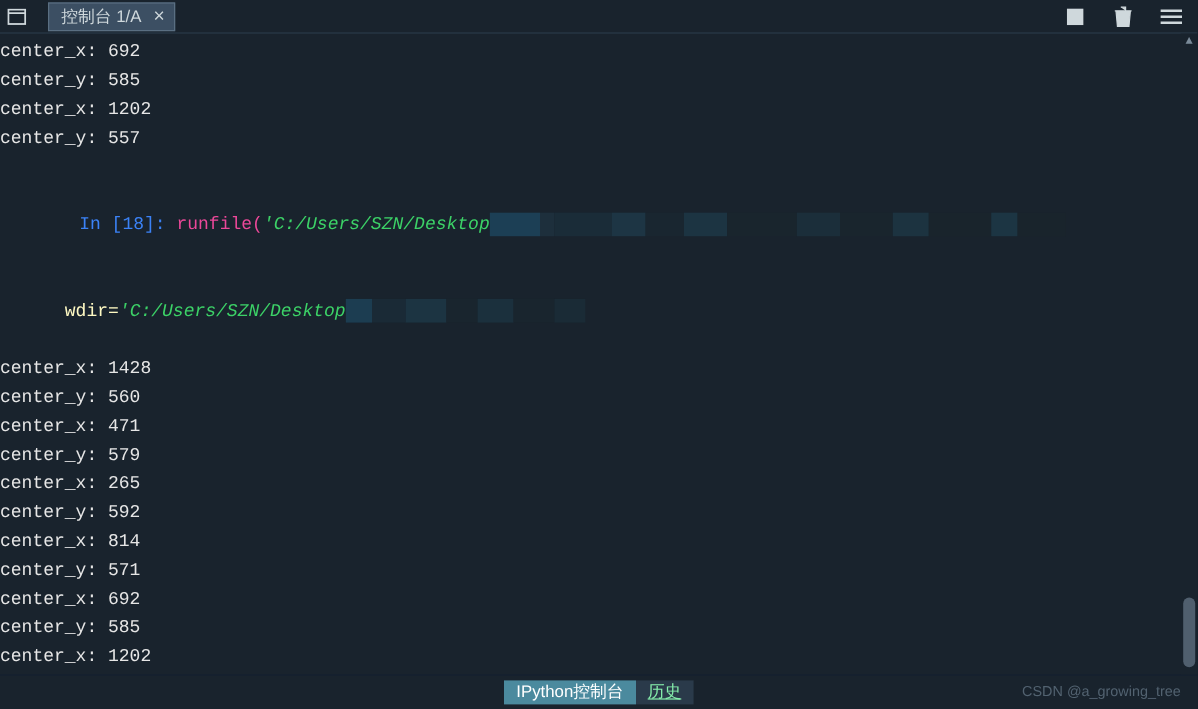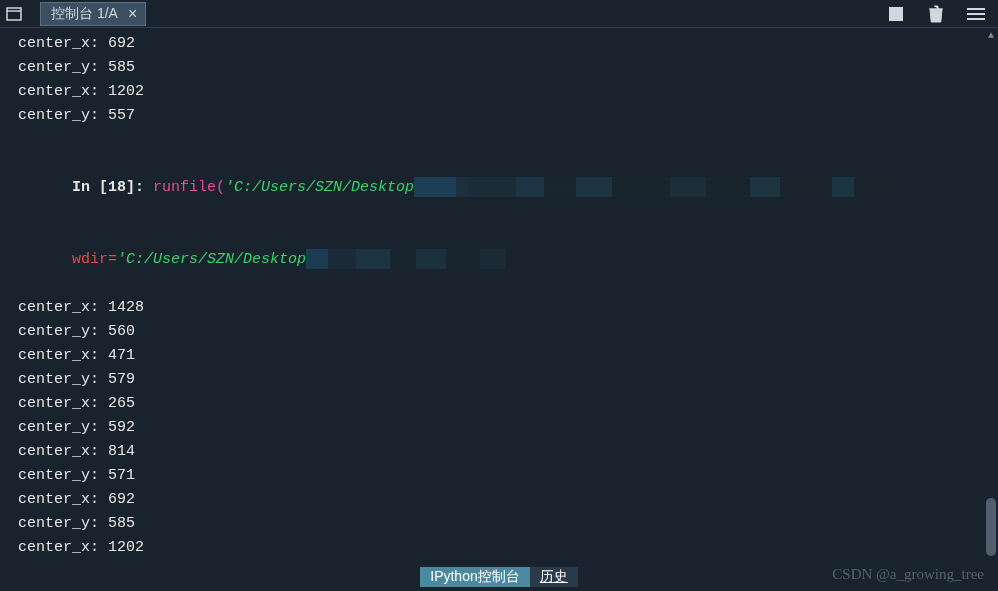--- a/index.html
+++ b/index.html
@@ -68,21 +68,21 @@
       justify-content: center;
       cursor: pointer;
     }
     .console-area {
       height: 534px;
       display: flex;
       position: relative;
     }
     .console-content {
       flex: 1;
-      padding: 4px 18px;
+      padding: 4px 0;
       line-height: 24px;
       overflow: hidden;
     }
     .scrollbar-track {
       width: 14px;
       background: #19232d;
       position: relative;
     }
     .scrollbar-thumb {
       position: absolute;
@@ -99,24 +99,24 @@
       width: 10px;
       height: 10px;
       display: flex;
       align-items: center;
       justify-content: center;
       color: #7a8a99;
       font-size: 10px;
     }
     .scrollbar-arrow-up { top: 2px; }
     .out-line { color: #e6e6e6; white-space: pre; }
-    .prompt { color: #e5e5e5; font-weight: bold; }
+    .prompt { color: #3b82f6; font-weight: normal; margin-left: 12px; }
     .code { color: #ec4899; }
     .string { color: #3cd267; font-style: italic; }
-    .wdir { color: #ef4444; }
+    .wdir { color: #fef9c3; }
     .redact {
       display: inline-block;
       vertical-align: middle;
     }
     .redact svg { display: block; }
     .statusbar {
       height: 28px;
       display: flex;
       justify-content: center;
       align-items: center;
@@ -130,30 +130,30 @@
       padding: 0 10px;
       font-family: 'Microsoft YaHei', sans-serif;
       font-size: 14px;
     }
     .status-active {
       background: #4b8a9e;
       color: #ffffff;
     }
     .status-inactive {
       background: #2a3a4a;
-      color: #ffffff;
+      color: #86efac;
       text-decoration: underline;
     }
     .watermark {
       position: absolute;
       right: 14px;
       bottom: 8px;
       color: #526270;
-      font-size: 15px;
-      font-family: Liberation Serif, serif;
+      font-size: 12px;
+      font-family: Liberation Sans, sans-serif;
     }
     .empty-line { height: 24px; }
   </style>
 </head>
 <body>
 
 <div class="titlebar">
   <div class="titlebar-left">
     <div class="app-icon">
       <svg viewBox="0 0 16 14">

